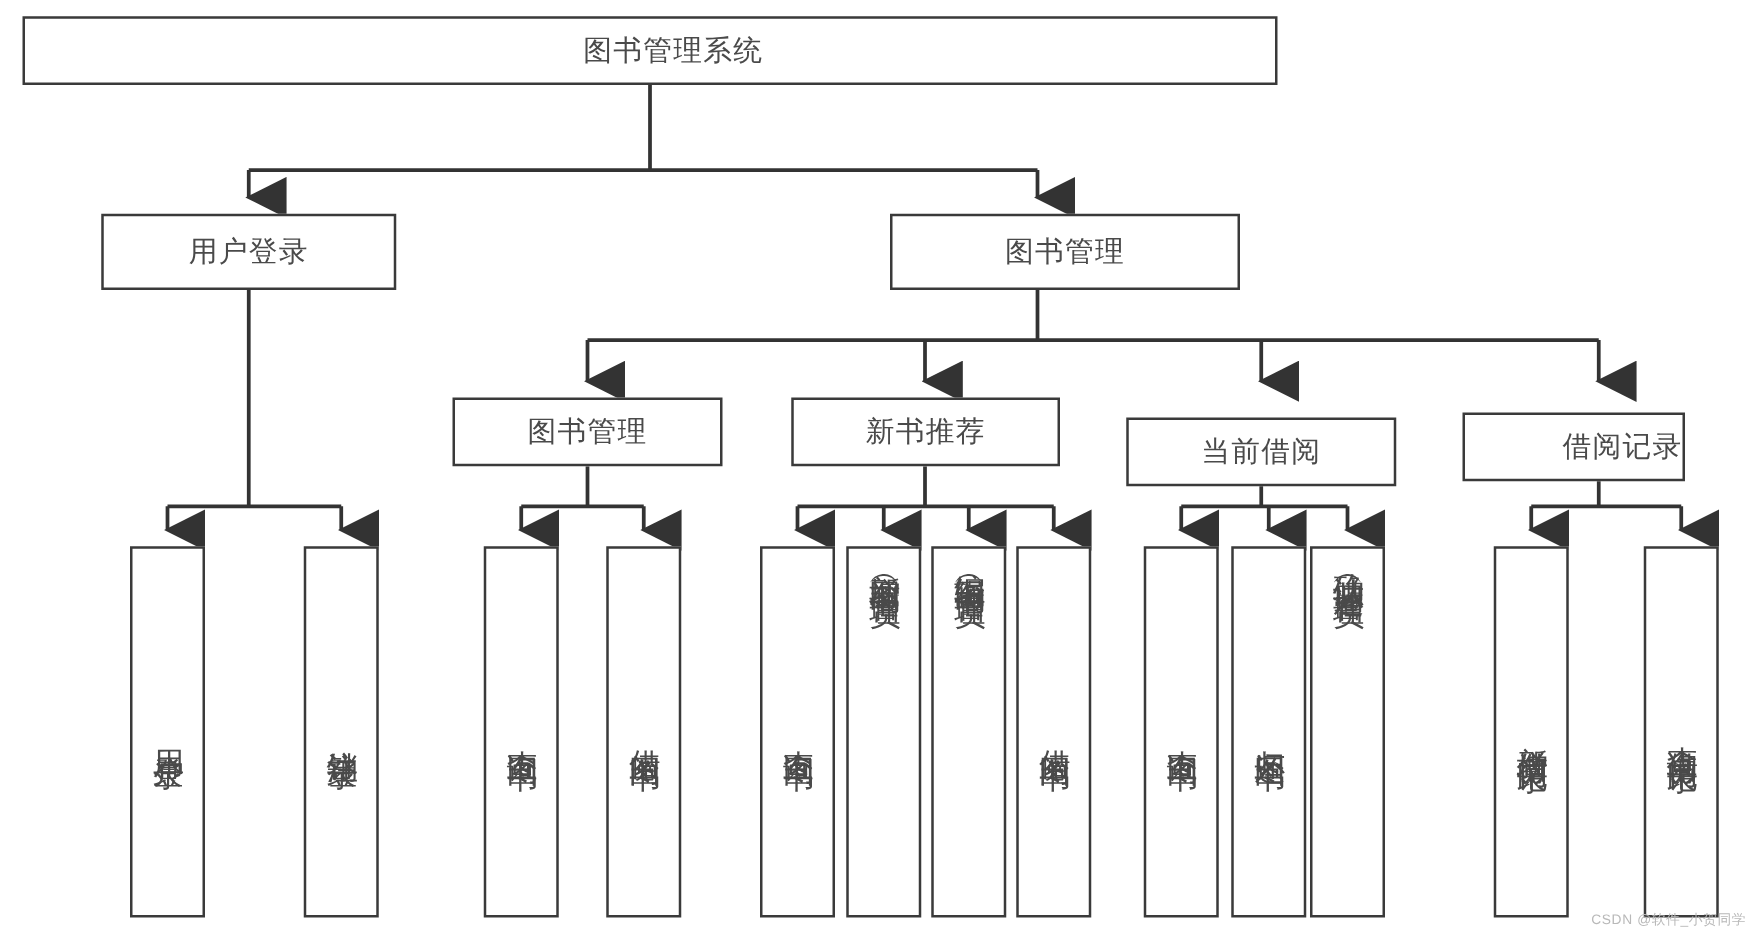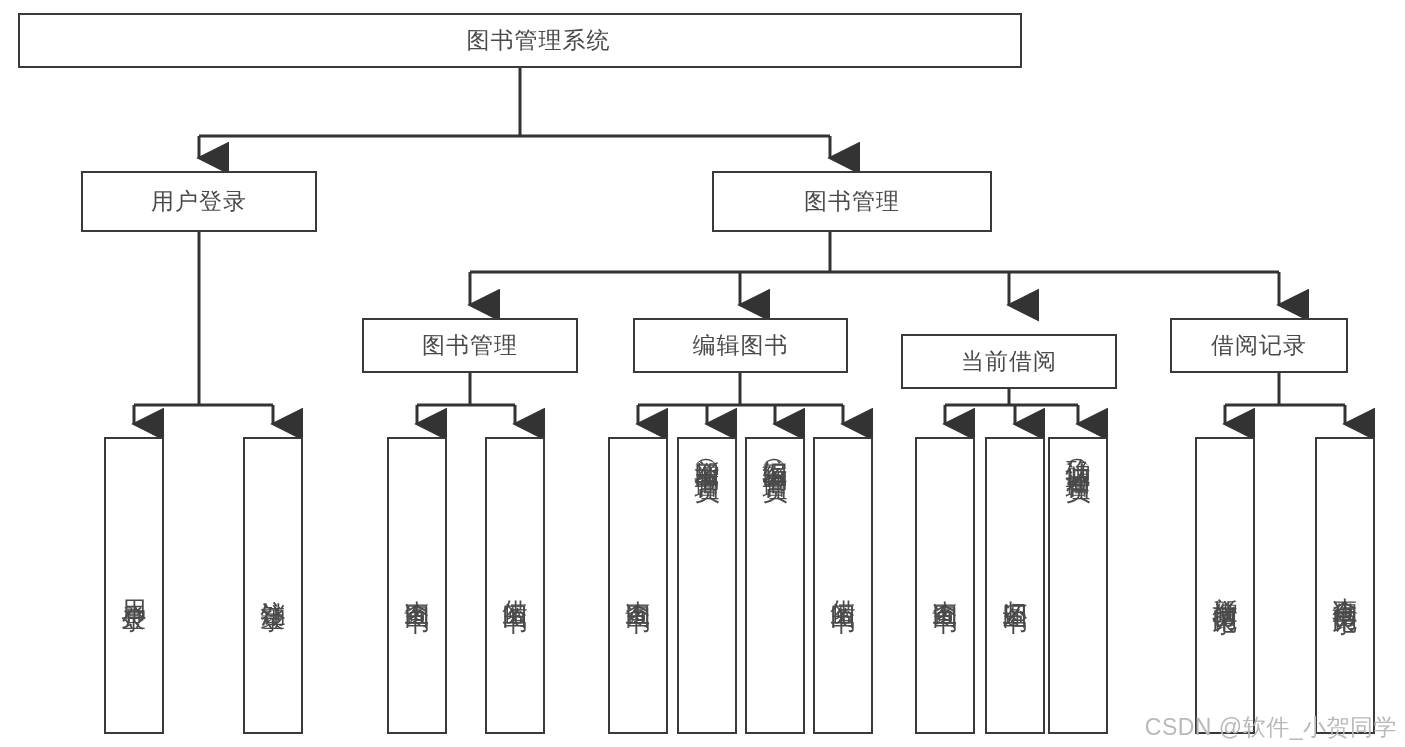--- a/index.html
+++ b/index.html
@@ -46,21 +46,21 @@
     letter-spacing:3px;
     white-space:pre-line;
     text-align:center;
   }
   .node.v.center{align-items:center;}
 
   .watermark{
     position:absolute;
     right:8px;
     bottom:4px;
-    font-size:23px;
+    font-size:11px;
     color:#b9b9b9;
     letter-spacing:0.5px;
     z-index:6;
     white-space:nowrap;
     margin-left:48px;
   }
 </style>
 </head>
 <body>
 
@@ -124,26 +124,26 @@
     <span class="lbl">用户登录</span>
   </div>
   <div class="node h" style="left:712px;top:171px;width:280px;height:61px;">
     <span class="lbl">图书管理</span>
   </div>
 
   <div class="node h" style="left:362px;top:318px;width:216px;height:55px;">
     <span class="lbl">图书管理</span>
   </div>
   <div class="node h" style="left:633px;top:318px;width:215px;height:55px;">
-    <span class="lbl">编辑图书</span>
+    <span class="lbl">新书推荐</span>
   </div>
   <div class="node h" style="left:901px;top:318px;width:216px;height:55px;margin-top:16px;">
     <span class="lbl">当前借阅</span>
   </div>
-  <div class="node h" style="left:1170px;top:318px;width:178px;height:55px;">
+  <div class="node h" style="left:1170px;top:330px;width:178px;height:55px;justify-content:flex-end;">
     <span class="lbl">借阅记录</span>
   </div>
 
   <div class="node v center" style="left:104px;top:437px;width:60px;height:297px;">
     <span class="lbl">用户登录</span>
   </div>
   <div class="node v center" style="left:243px;top:437px;width:60px;height:297px;">
     <span class="lbl">注销登录</span>
   </div>
 

